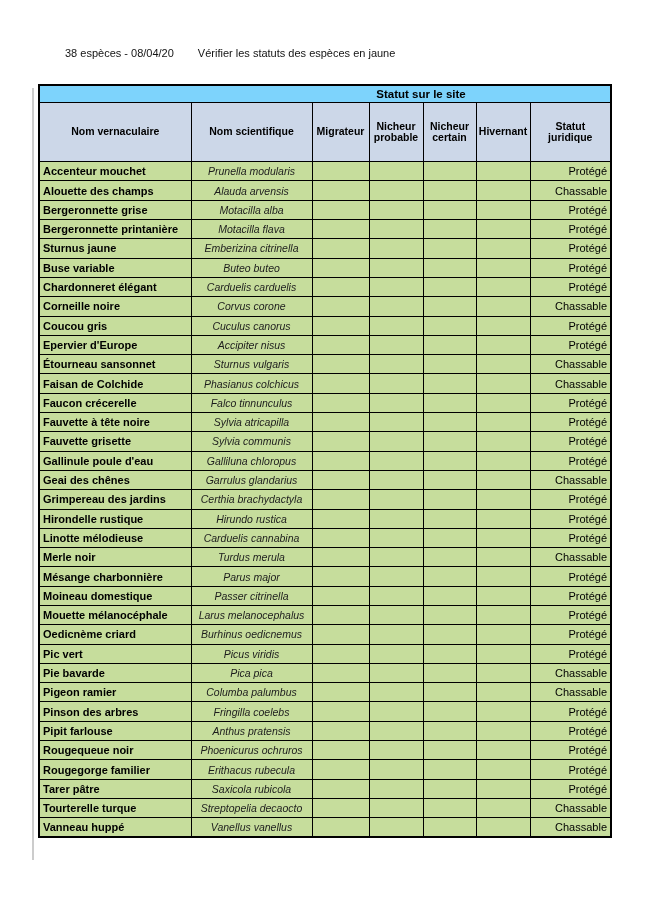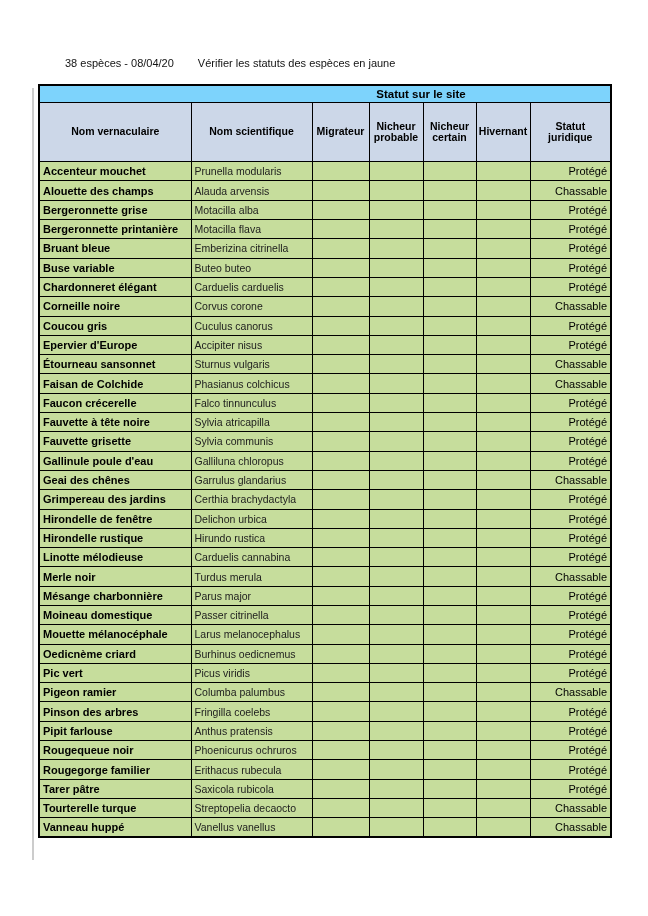--- a/index.html
+++ b/index.html
@@ -2,21 +2,21 @@
 <html><head>
 <meta charset="utf-8">
 <style>
   html, body { margin:0; padding:0; }
   body {
     width:648px; height:916px; background:#ffffff;
     font-family:"Liberation Sans", sans-serif; color:#000;
   }
   .page { position:relative; width:648px; height:916px; background:#fff; overflow:hidden; }
 
-  .note { position:absolute; top:57px; left:65px; font-size:11px; color:#131313; white-space:nowrap; }
+  .note { position:absolute; top:47px; left:65px; font-size:11px; color:#131313; white-space:nowrap; }
   .note .gap { display:inline-block; width:24px; }
 
   .edge-shadow { position:absolute; left:32px; top:88px; width:2px; height:772px; background:#cccccc; }
 
   table.species {
     position:absolute; left:38px; top:84px; width:572px;
     border-collapse:collapse; table-layout:fixed;
     border:2.5px solid #000;
   }
   table.species td, table.species th {
@@ -38,21 +38,21 @@
   tr.colhead-row th {
     background:#ccd7e8; height:34px;
     font-weight:bold; font-size:10.5px; line-height:1.08;
     text-align:center; vertical-align:middle;
     white-space:normal; padding:18px 2px;
   }
 
   
   tbody td { background:#c6dd9c; height:19.3px; vertical-align:middle; }
   td.c-name   { font-weight:bold; font-size:11px; }
-  td.c-sci    { font-size:10.5px; color:#1c1c1c; }
+  td.c-sci    { font-style:italic; font-size:10.5px; color:#1c1c1c;text-align:center; }
   td.c-blank  { }
   td.c-status { text-align:right; font-size:11px; }
 </style>
 </head>
 <body>
 
 <div class="page">
 
   <div class="note">
     <span>38 espèces - 08/04/20</span><span class="gap"></span><span>Vérifier les statuts des espèces en jaune</span>
@@ -117,21 +117,21 @@
         <tr>
           <td class="c-name">Bergeronnette printanière</td>
           <td class="c-sci">Motacilla flava</td>
           <td class="c-blank"></td>
           <td class="c-blank"></td>
           <td class="c-blank"></td>
           <td class="c-blank"></td>
           <td class="c-status">Protégé</td>
         </tr>
         <tr>
-          <td class="c-name">Bruant bleue</td>
+          <td class="c-name">Sturnus jaune</td>
           <td class="c-sci">Emberizina citrinella</td>
           <td class="c-blank"></td>
           <td class="c-blank"></td>
           <td class="c-blank"></td>
           <td class="c-blank"></td>
           <td class="c-status">Protégé</td>
         </tr>
         <tr>
           <td class="c-name">Buse variable</td>
           <td class="c-sci">Buteo buteo</td>
@@ -243,29 +243,20 @@
         <tr>
           <td class="c-name">Grimpereau des jardins</td>
           <td class="c-sci">Certhia brachydactyla</td>
           <td class="c-blank"></td>
           <td class="c-blank"></td>
           <td class="c-blank"></td>
           <td class="c-blank"></td>
           <td class="c-status">Protégé</td>
         </tr>
         <tr>
-          <td class="c-name">Hirondelle de fenêtre</td>
-          <td class="c-sci">Delichon urbica</td>
-          <td class="c-blank"></td>
-          <td class="c-blank"></td>
-          <td class="c-blank"></td>
-          <td class="c-blank"></td>
-          <td class="c-status">Protégé</td>
-        </tr>
-        <tr>
           <td class="c-name">Hirondelle rustique</td>
           <td class="c-sci">Hirundo rustica</td>
           <td class="c-blank"></td>
           <td class="c-blank"></td>
           <td class="c-blank"></td>
           <td class="c-blank"></td>
           <td class="c-status">Protégé</td>
         </tr>
         <tr>
           <td class="c-name">Linotte mélodieuse</td>
@@ -324,20 +315,29 @@
         <tr>
           <td class="c-name">Pic vert</td>
           <td class="c-sci">Picus viridis</td>
           <td class="c-blank"></td>
           <td class="c-blank"></td>
           <td class="c-blank"></td>
           <td class="c-blank"></td>
           <td class="c-status">Protégé</td>
         </tr>
         <tr>
+          <td class="c-name">Pie bavarde</td>
+          <td class="c-sci">Pica pica</td>
+          <td class="c-blank"></td>
+          <td class="c-blank"></td>
+          <td class="c-blank"></td>
+          <td class="c-blank"></td>
+          <td class="c-status">Chassable</td>
+        </tr>
+        <tr>
           <td class="c-name">Pigeon ramier</td>
           <td class="c-sci">Columba palumbus</td>
           <td class="c-blank"></td>
           <td class="c-blank"></td>
           <td class="c-blank"></td>
           <td class="c-blank"></td>
           <td class="c-status">Chassable</td>
         </tr>
         <tr>
           <td class="c-name">Pinson des arbres</td>

